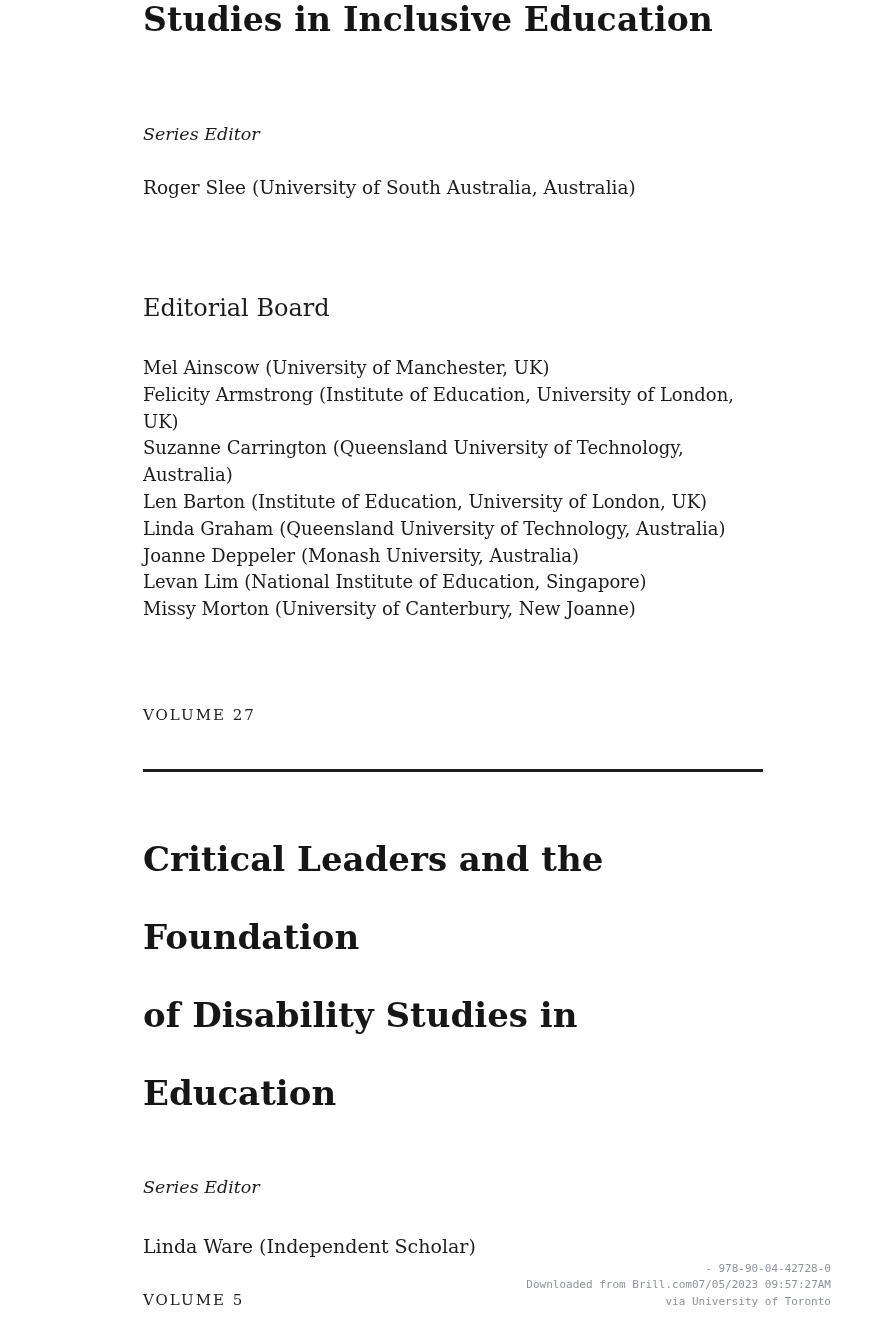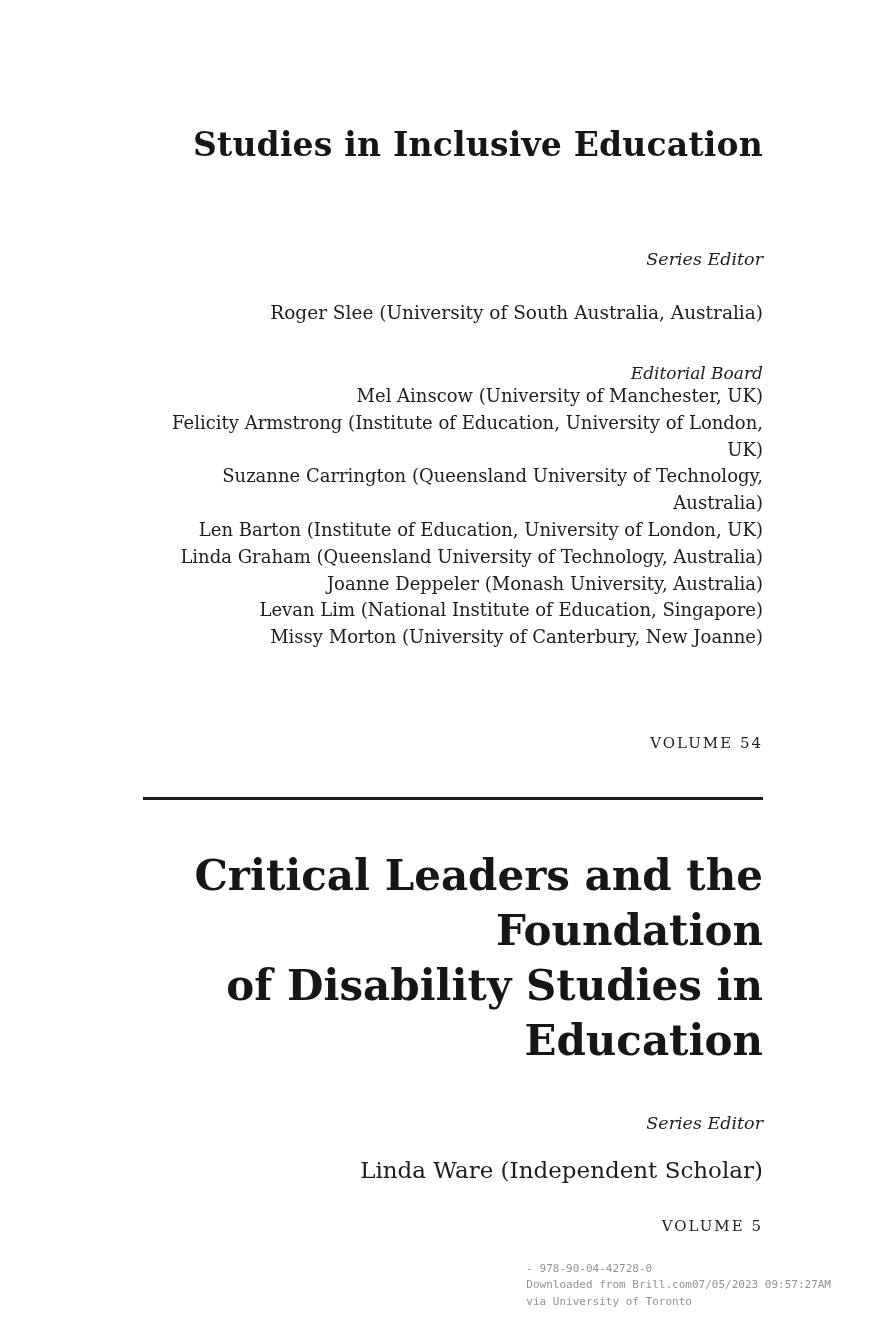--- a/index.html
+++ b/index.html
@@ -11,24 +11,23 @@
     width: 879px;
     height: 1332px;
     position: relative;
     overflow: hidden;
     font-family: "DejaVu Serif", serif;
     color: #1c1c1c;
   }
   .content {
     position: absolute;
     left: 143px;
-    top: 17px;
+    top: 0;
     width: 620px;
-    text-align: right;
-    padding-top: 108px;
+    text-align: left;
   }
   h1.series-title {
     margin: 0;
     font-size: 33px;
     line-height: 40px;
     font-weight: bold;
     letter-spacing: 0.2px;
     color: #161616;
   }
   .role-label {
@@ -36,67 +35,67 @@
     font-size: 17.5px;
     font-style: italic;
   }
   .editor-line {
     margin-top: 33px;
     font-size: 18.5px;
   }
   .affil {
   }
   .board-label {
-    margin-top: 40px;
-    font-size: 17px;
-    font-style: italic;
+    margin-top: 96px;
+    font-size: 24px;
   }
   .board-list {
+    margin-top: 33px;
     font-size: 18px;
     line-height: 26.8px;
   }
   .volume-label {
     font-size: 15px;
     letter-spacing: 2px;
     color: #202020;
   }
   .volume-44 {
     margin-top: 83px;
   }
   .divider {
     border: none;
     border-top: 3px solid #1c1c1c;
     margin: 45px 0 0 0;
     width: 100%;
   }
   h2.book-title {
     margin: 48px 0 0 0;
-    font-size: 42px;
-    line-height: 55px;
+    font-size: 34px;
+    line-height: 78px;
     font-weight: bold;
     color: #161616;
   }
   h2.book-title span { display: block; }
   .role-label-2 {
     margin-top: 45px;
     font-size: 17.5px;
     font-style: italic;
   }
   .editor-line-2 {
-    margin-top: 24px;
-    font-size: 23px;
+    margin-top: 38px;
+    font-size: 19px;
   }
   .volume-2 {
     margin-top: 34px;
   }
   .download-footer {
     position: absolute;
     right: 48px;
     bottom: 22px;
-    text-align: left;
+    text-align: right;
     font-family: "DejaVu Sans Mono", monospace;
     font-size: 11px;
     line-height: 16.5px;
     color: #8e939b;
   }
 </style>
 </head>
 <body>
 
 <main class="content">
@@ -140,21 +139,21 @@
     <div>
       <span>Levan Lim</span>
       <span class="affil">(National Institute of Education, Singapore)</span>
     </div>
     <div>
       <span>Missy Morton</span>
       <span class="affil">(University of Canterbury, New Joanne)</span>
     </div>
   </div>
 
-  <div class="volume-label volume-44">VOLUME 54</div>
+  <div class="volume-label volume-44">VOLUME 27</div>
 
   <hr class="divider">
 
   <h2 class="book-title">
     <span>Critical Leaders and the Foundation</span>
     <span>of Disability Studies in Education</span>
   </h2>
 
   <div class="role-label-2">Series Editor</div>
 

